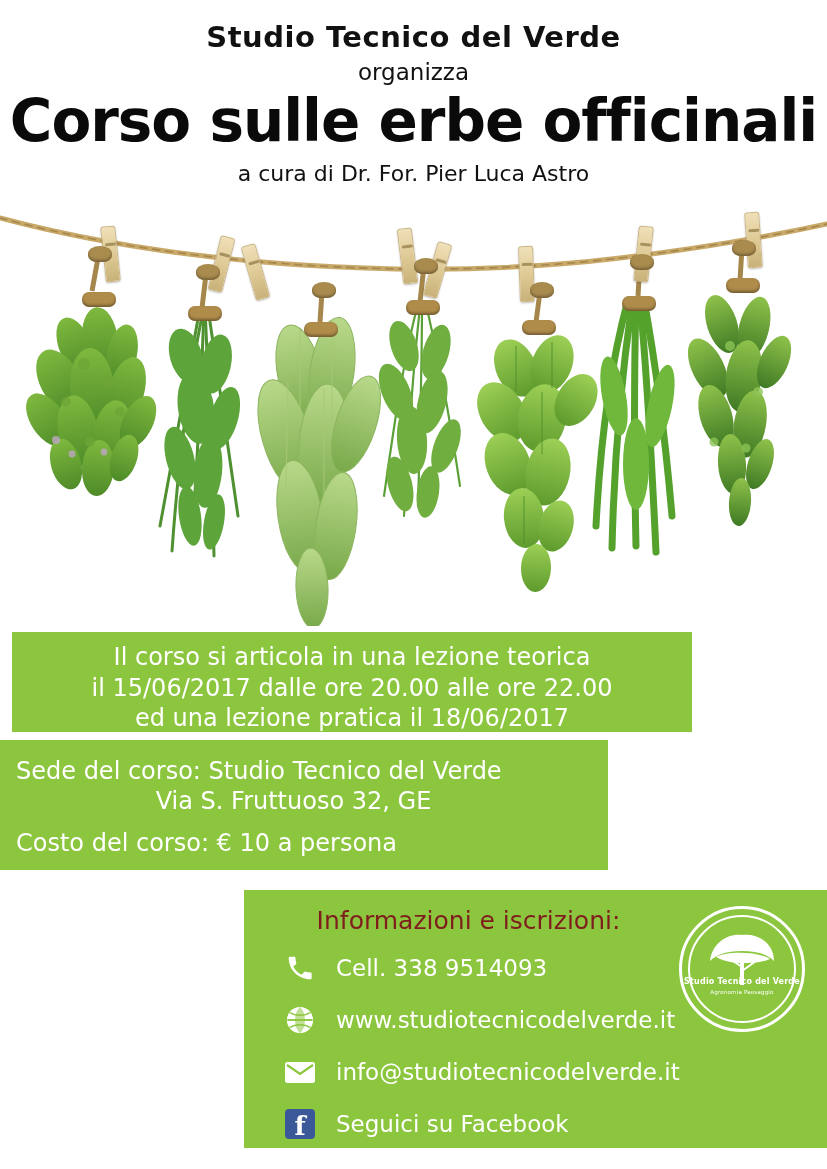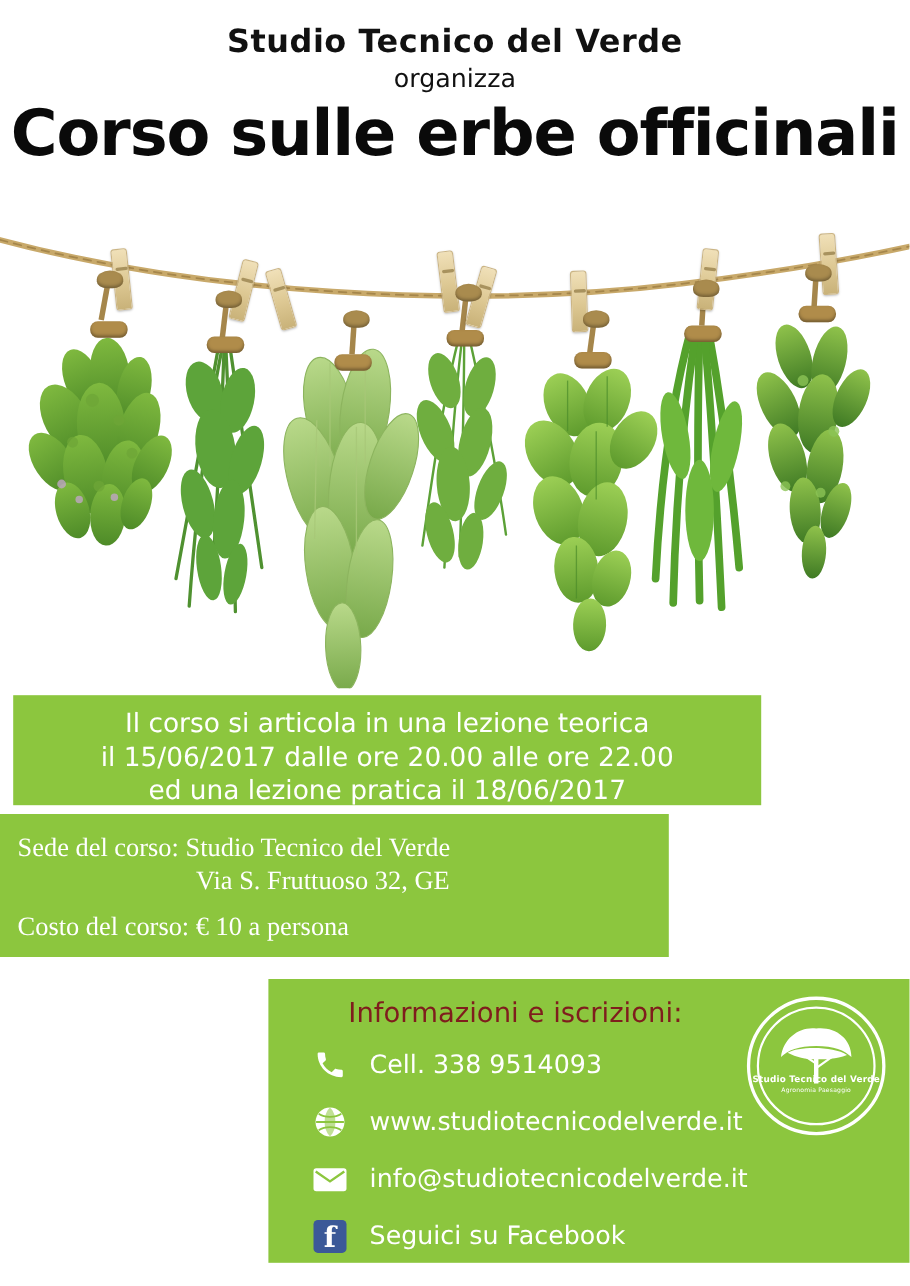--- a/index.html
+++ b/index.html
@@ -136,21 +136,20 @@
     line-height: 1.28;
   }
   .panel-venue {
     left: 0px;
     top: 740px;
     width: 608px;
     height: 130px;
     padding: 16px 0 0 16px;
     font-size: 24px;
     line-height: 1.25;
-    font-family: Liberation Serif, serif;
   }
   .venue-line1 { display: block; }
   .venue-line2 { display: block; text-align: center; padding-right: 37px;}
   .cost-line {
     display: block;
     margin-top: 12px;
     font-size: 24px;
   }
 
   .panel-contact {
@@ -243,20 +242,21 @@
 </style>
 </head>
 <body>
 
 <div class="poster">
 
   <div class="header">
     <div class="org-name">Studio Tecnico del Verde</div>
     <div class="organizza">organizza</div>
     <div class="main-title">Corso sulle erbe officinali</div>
+    <div class="curator">a cura di Dr. For. Pier Luca Astro</div>
   </div>
 
   <div class="hero">
 
     <svg class="rope" viewBox="0 0 827 120" preserveAspectRatio="none">
       <path d="M0,22 C180,70 420,86 620,62 C720,50 790,36 827,28" stroke="#c8a96a" stroke-width="5" fill="none" stroke-linecap="round"></path>
       <path d="M0,22 C180,70 420,86 620,62 C720,50 790,36 827,28" stroke="#a5864b" stroke-width="1.6" fill="none" stroke-dasharray="7 6" stroke-linecap="round"></path>
     </svg>
 
     <svg viewBox="0 0 827 430" width="827" height="430" style="position:absolute;left:0;top:0;">

